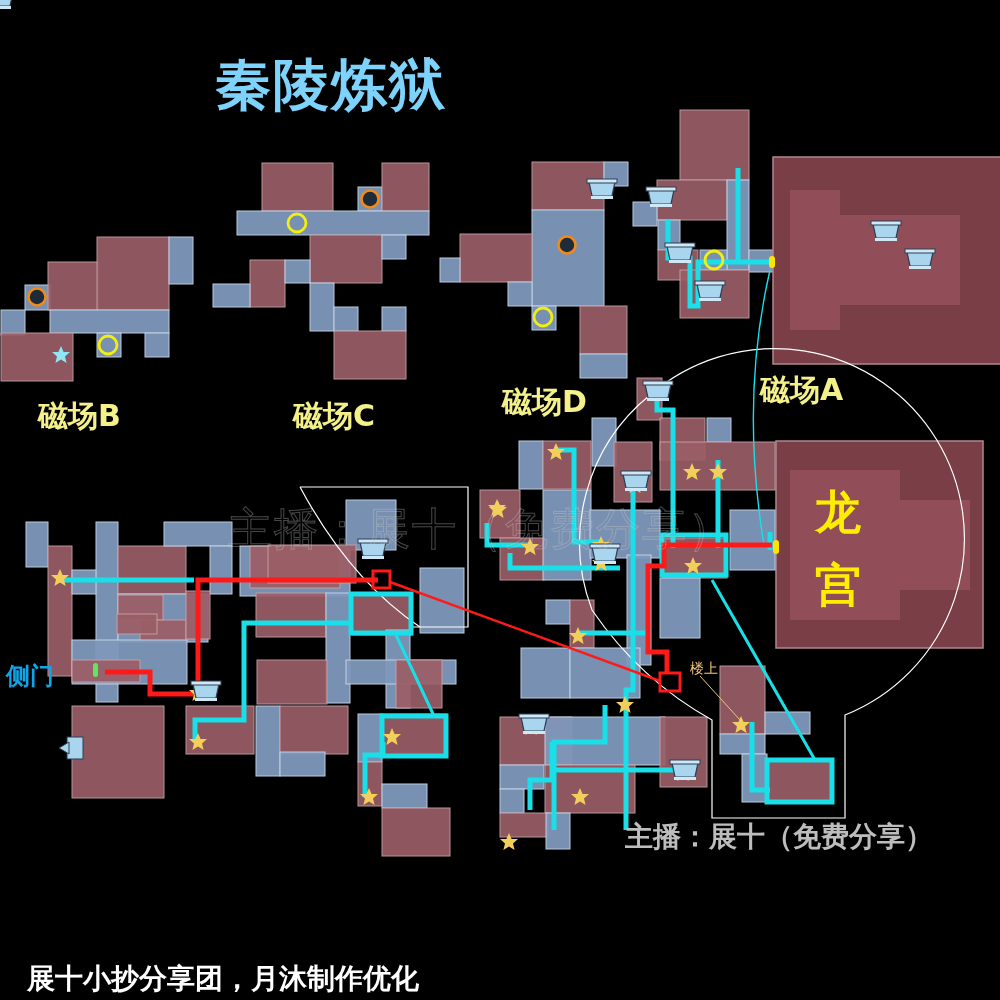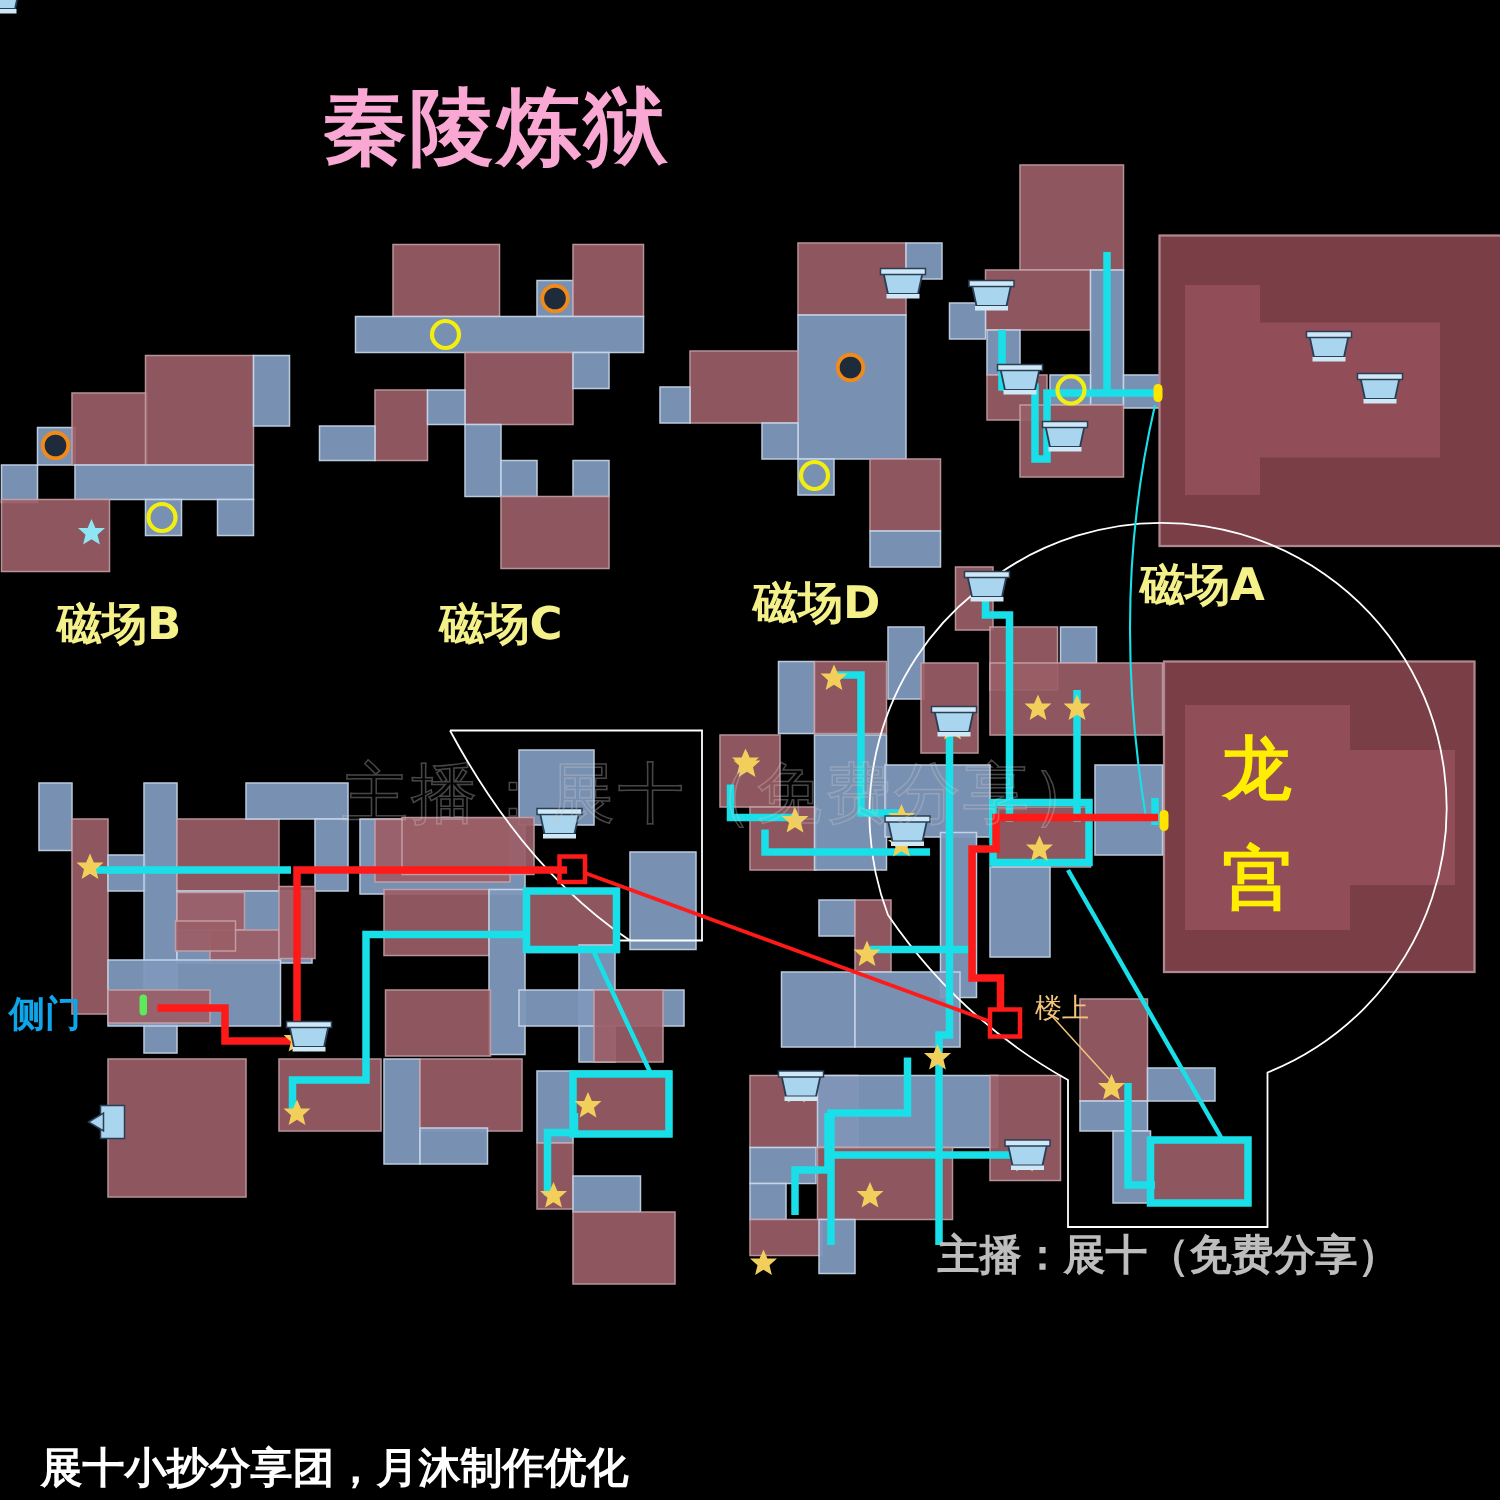--- a/index.html
+++ b/index.html
@@ -1,23 +1,23 @@
 <!DOCTYPE html>
 <html><head>
 <meta charset="utf-8">
 <style>
   html,body{margin:0;padding:0;background:#000;}
   body{width:1000px;height:1000px;position:relative;overflow:hidden;font-family:"DejaVu Sans",sans-serif;}
-  .title{position:absolute;left:215px;top:48px;font-size:56px;font-weight:bold;color:#f9a8d4;letter-spacing:2px;}
+  .title{position:absolute;left:215px;top:48px;font-size:56px;font-weight:bold;color:#7dd3fc;letter-spacing:2px;}
   .footer{position:absolute;left:4px;top:960px;font-size:28px;font-weight:bold;color:#fff;margin-left:23px;}
   .credit{position:absolute;left:625px;top:818px;font-size:28px;font-weight:bold;color:#bdbdbd;}
   .zone-label{position:absolute;font-size:30px;font-weight:bold;color:#f4f08a;}
   .side-door{position:absolute;left:6px;top:660px;font-size:24px;font-weight:bold;color:#0ea5e9;}
   .dragon{position:absolute;left:815px;font-size:46px;font-weight:bold;color:#ffee00;}
-  .upstairs{position:absolute;left:690px;top:660px;font-size:18px;color:#f3c47a;}
+  .upstairs{position:absolute;left:690px;top:660px;font-size:14px;color:#f3c47a;}
   .watermark{position:absolute;left:228px;top:500px;font-size:44px;color:transparent;-webkit-text-stroke:1px rgba(200,200,200,0.35);letter-spacing:2px;white-space:nowrap;}
   svg.map{position:absolute;left:0;top:0;}
   .r{fill:#9b5e66;stroke:#c7a0a8;stroke-width:1;opacity:.92}
   .b{fill:#7f98bb;stroke:#c6d6ea;stroke-width:1;opacity:.95}
   .big{fill:#7a3e46;stroke:#b08890;stroke-width:1.5}
   .big2{fill:#a05a64;opacity:.6}
 </style>
 </head>
 <body>
 

